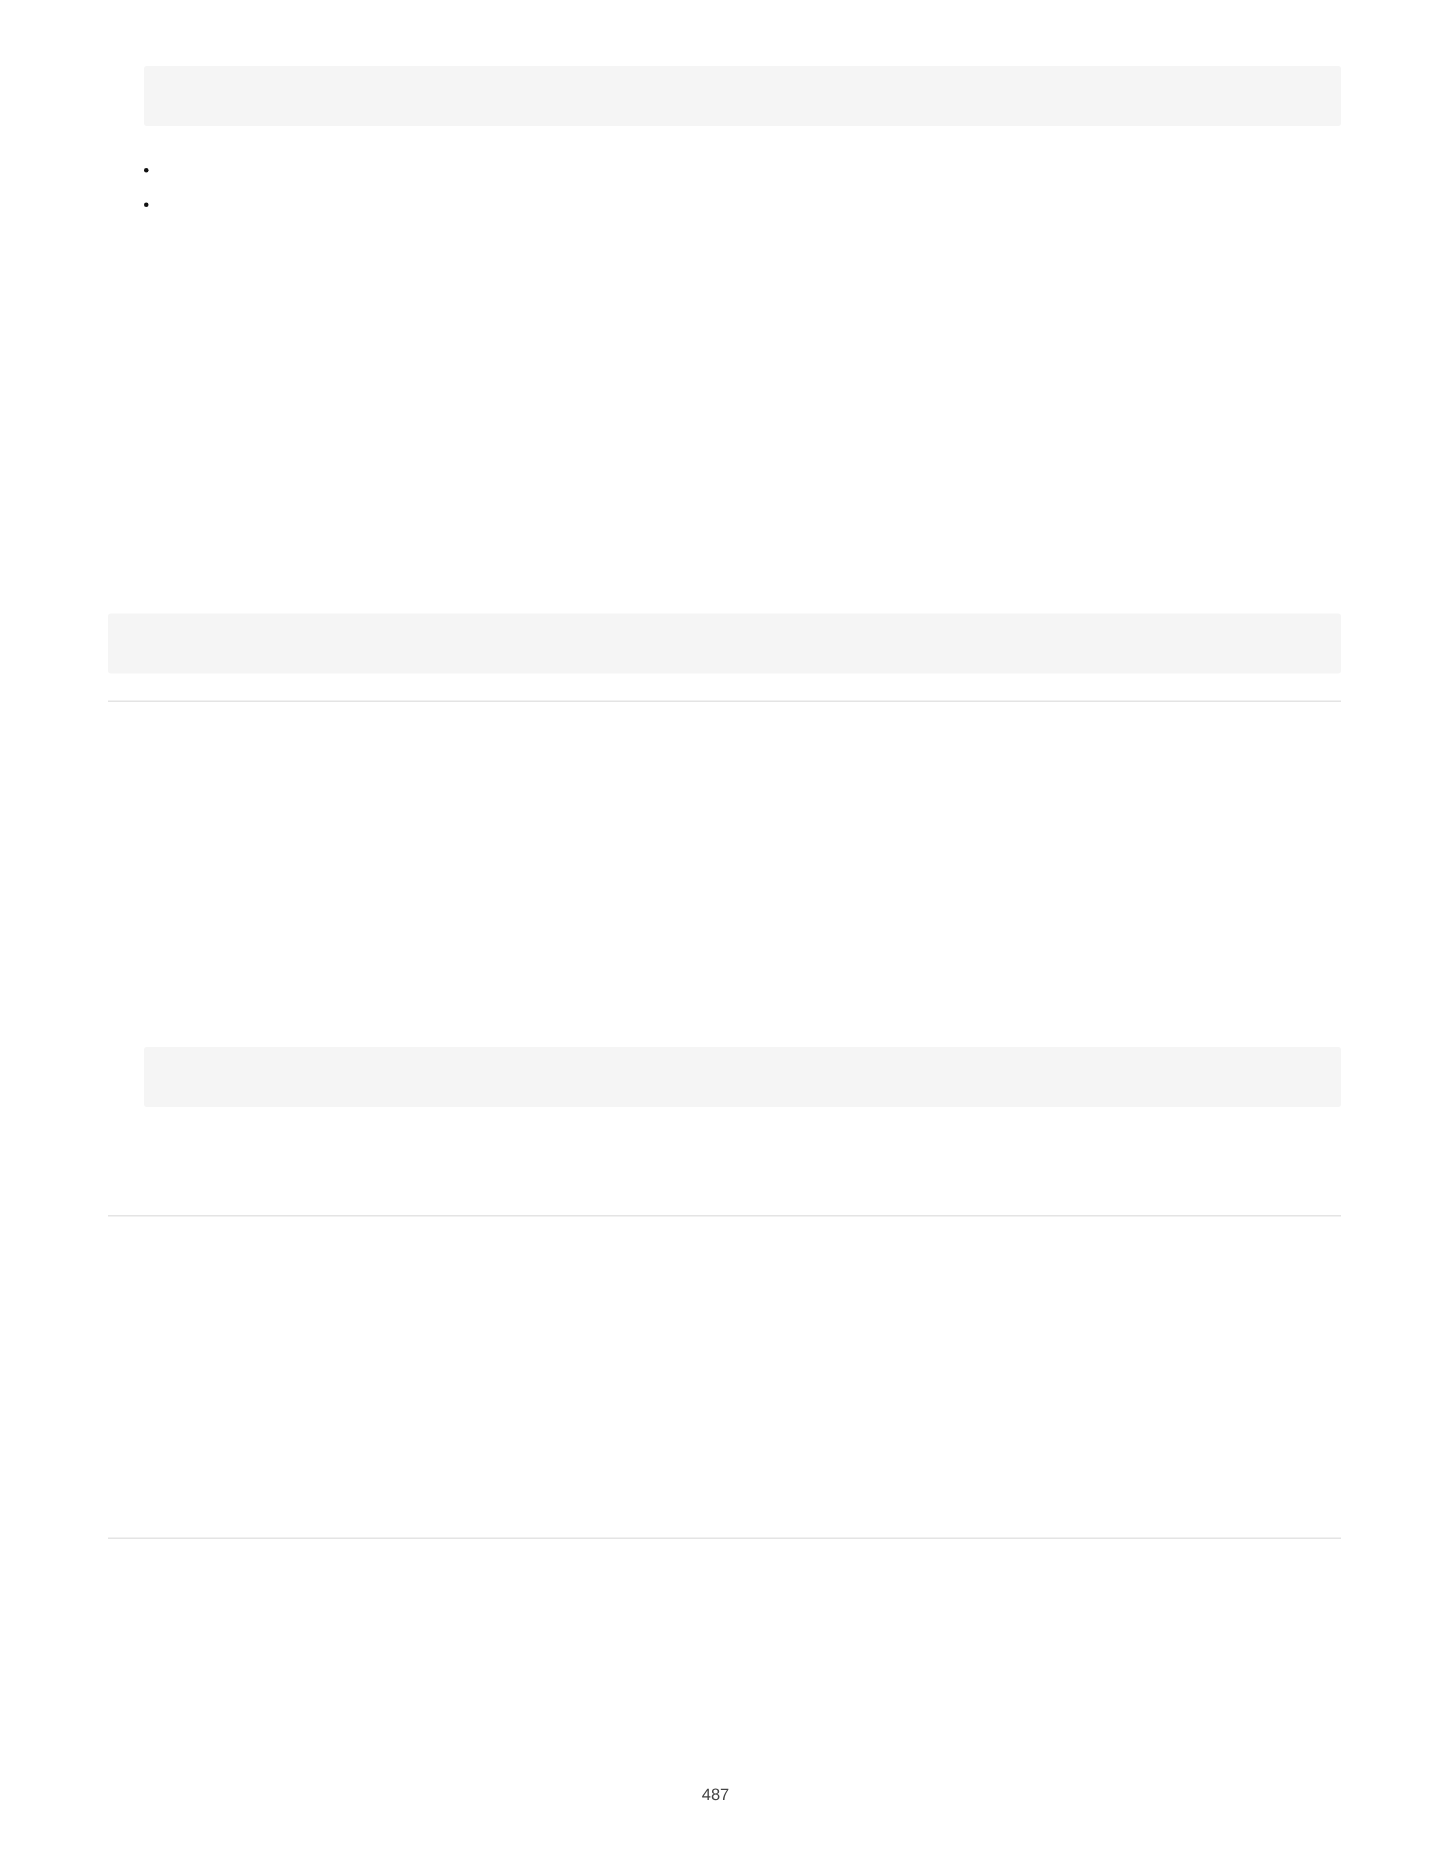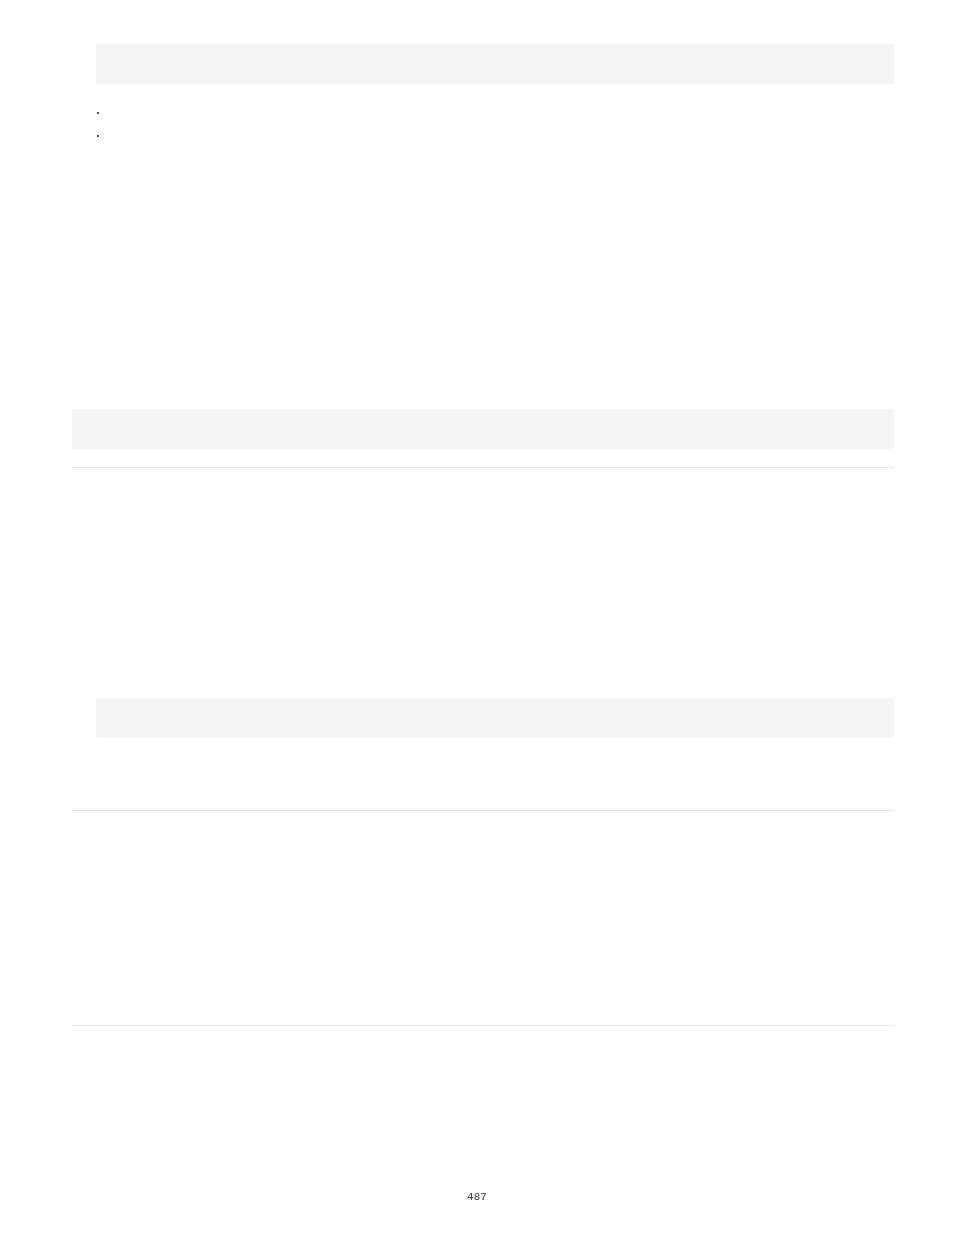--- a/index.html
+++ b/index.html
@@ -8,21 +8,20 @@
     background: #ffffff;
     font-family: Arial, Helvetica, sans-serif;
     color: #222;
   }
   .page {
     width: 954px;
     min-height: 1235px;
     box-sizing: border-box;
     padding: 44px 60px 32px 72px;
     position: relative;
-    font-family: Liberation Mono, monospace;
   }
   .code-block {
     background: #f5f5f5;
     border-radius: 2px;
     padding: 12px 14px;
     margin: 0 0 18px 24px;
     min-height: 16px;
   }
   ul.small-bullets {
     margin: 0 0 0 24px;

